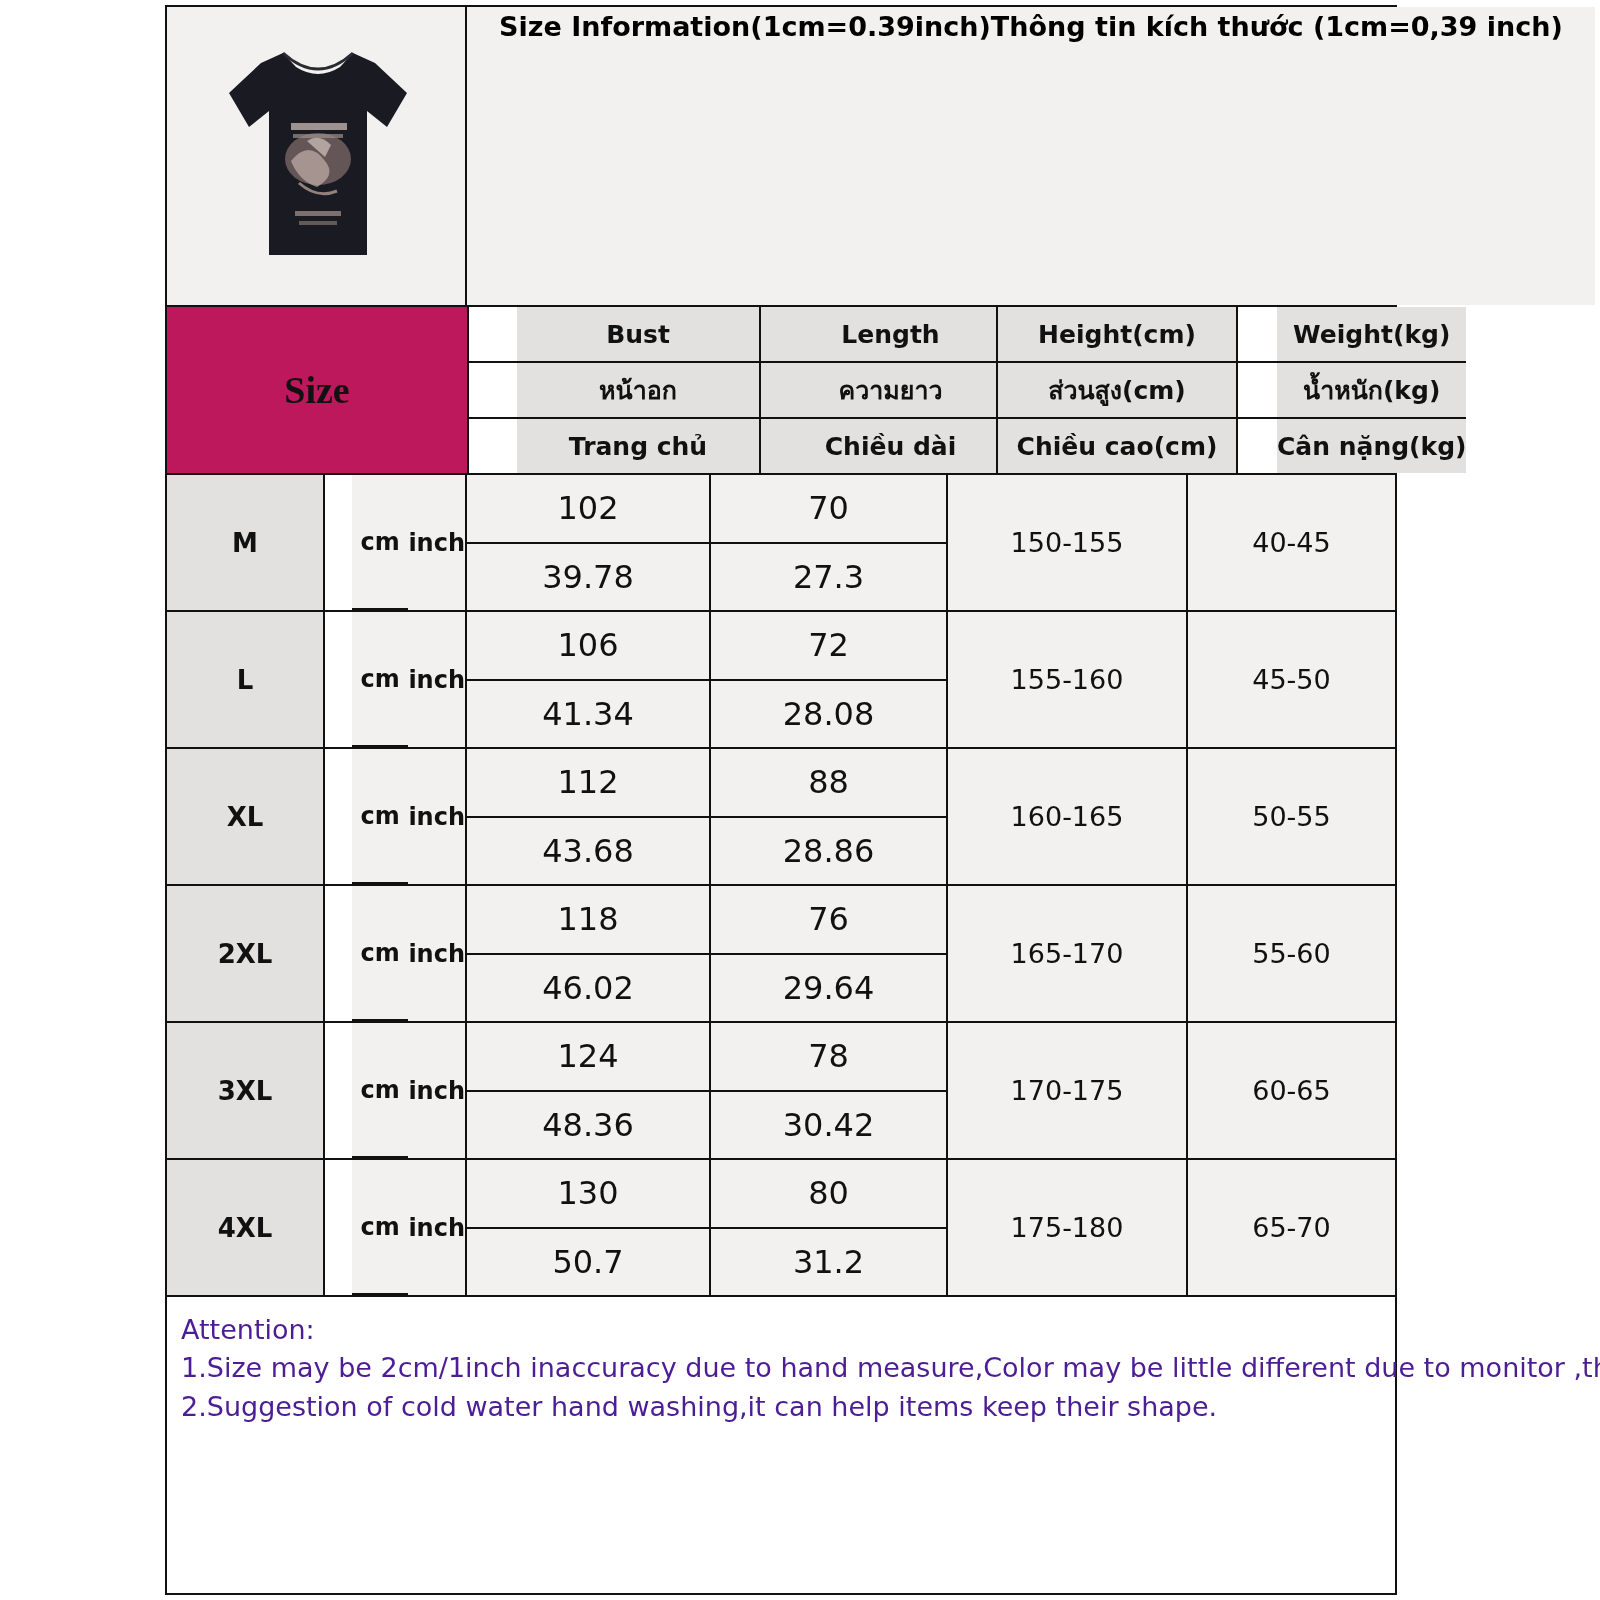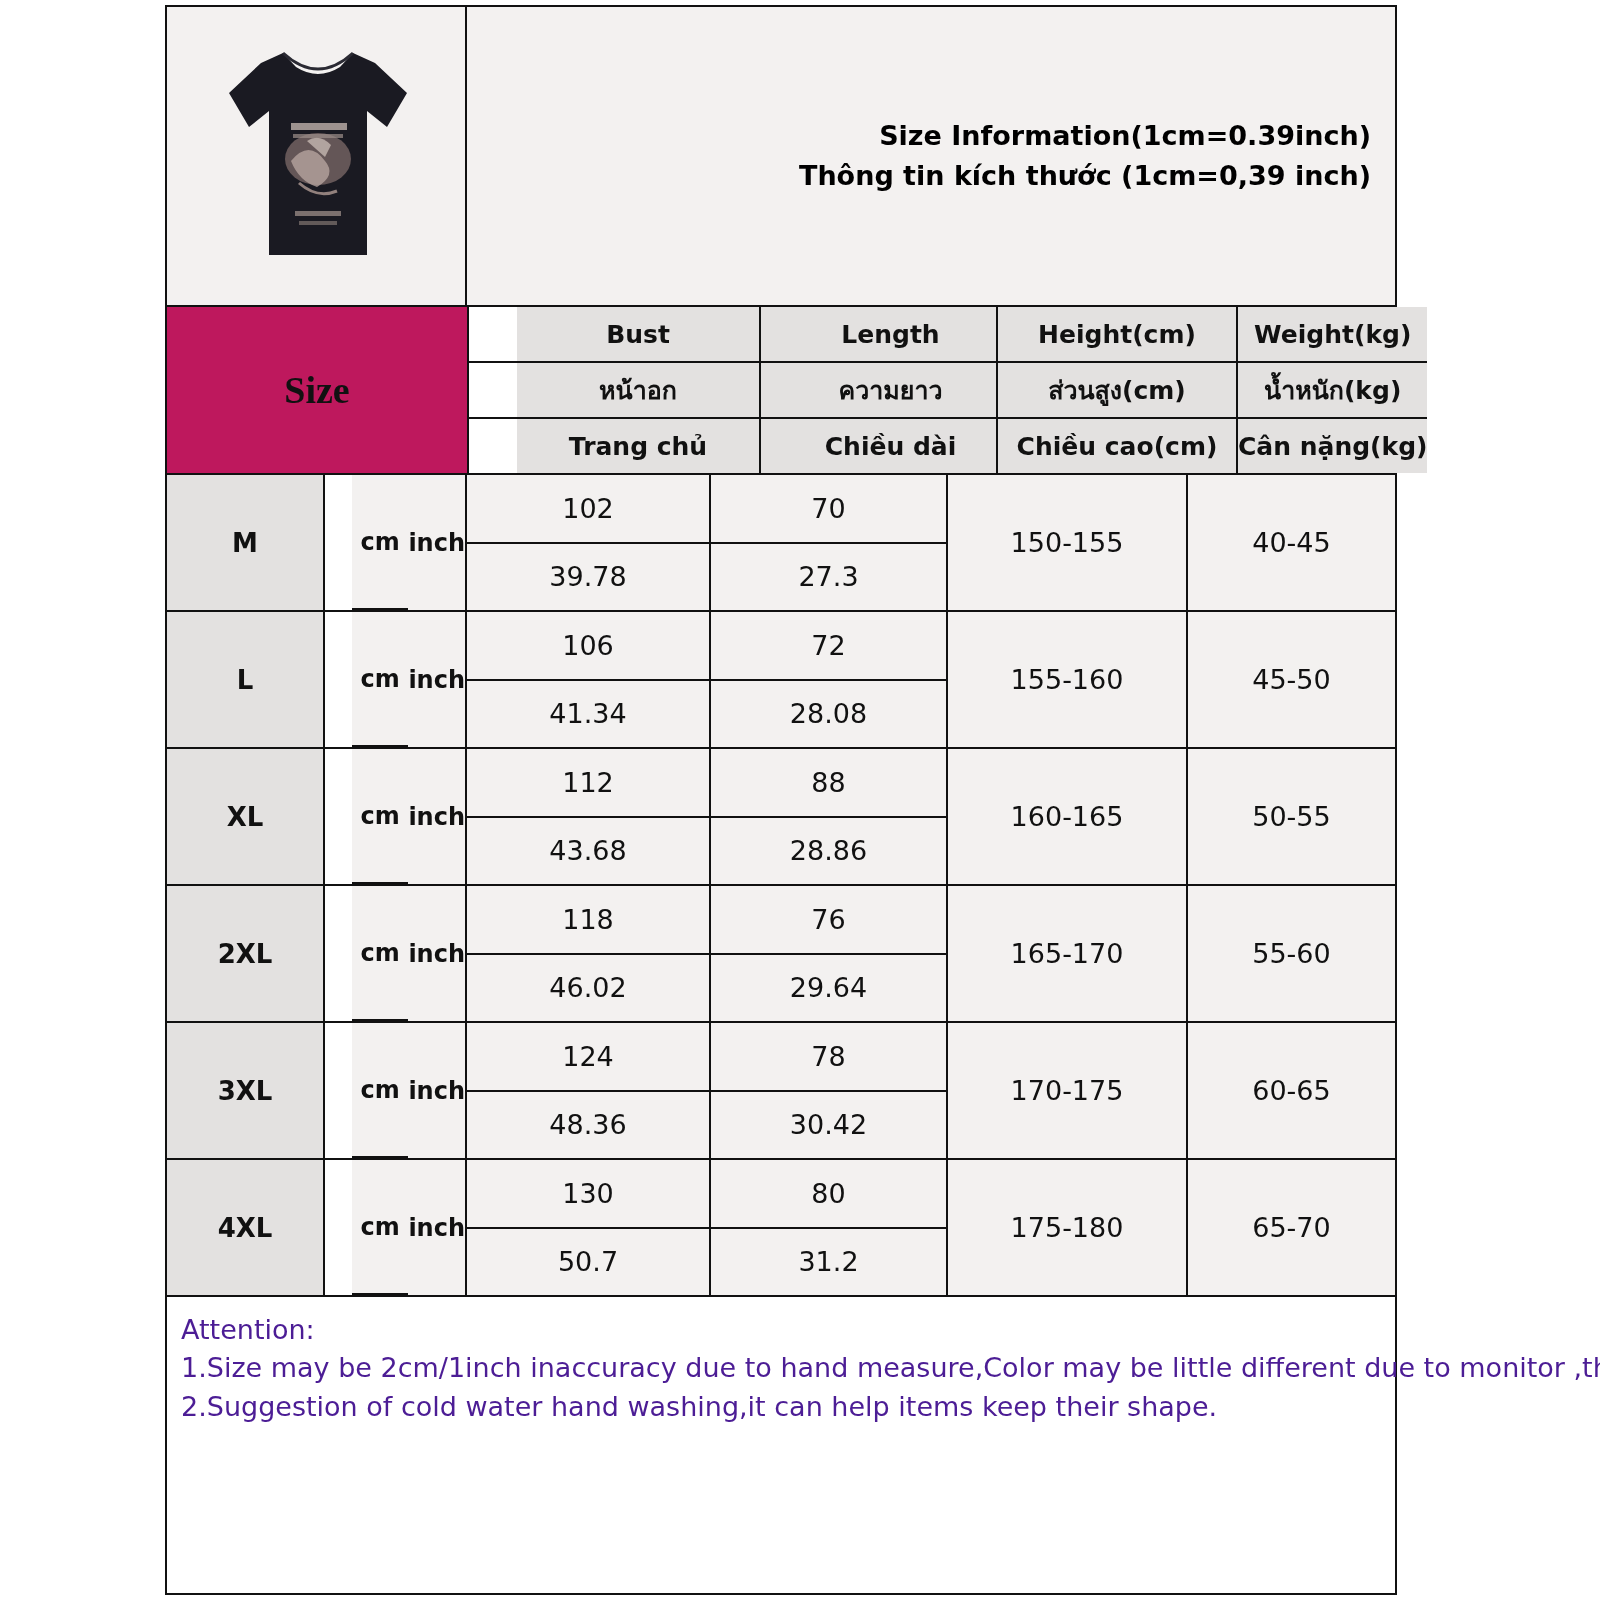--- a/index.html
+++ b/index.html
@@ -54,25 +54,25 @@
     left: 50%;
     top: 50%;
     transform: translate(-50%, -50%);
     width: 190px;
     height: 230px;
   }
   .header-title {
     flex: 1;
     background: #f3f1f0;
     display: flex;
-    flex-direction: column;
-    align-items: flex-end;
+    flex-direction: row;
+    align-items: flex-start;
     justify-content: center;
     text-align: center;
-    padding: 0 24px;
+    padding: 0 32px;
     box-sizing: border-box;
   }
   .header-title .line {
     font-weight: bold;
     font-size: 27px;
     line-height: 1.5;
     color: #000;
     white-space: nowrap;
   }
 
@@ -118,21 +118,21 @@
     font-weight: bold;
     font-size: 25px;
     text-align: center;
     white-space: nowrap;
     overflow: hidden;
   }
   .metric-row .mc:last-child { border-right: none; }
   .mc.c-bust   { flex: 0 0 244px; margin-left: 48px; }
   .mc.c-length { flex: 0 0 237px; padding-left: 24px; }
   .mc.c-height { flex: 0 0 240px; }
-  .mc.c-weight { flex: 1; }
+  .mc.c-weight { flex: 1; margin-left: 39px; }
 
   
   .body-rows { display: flex; flex-direction: column; }
   .size-row {
     display: flex;
     height: 137px;
     border-bottom: 2px solid #111;
     box-sizing: border-box;
   }
   .size-label {
@@ -174,21 +174,21 @@
     display: flex;
     flex-direction: column;
   }
   .vcol.c-bust   { flex: 0 0 244px; }
   .vcol.c-length { flex: 0 0 237px; }
   .vcell {
     flex: 1;
     display: flex;
     align-items: center;
     justify-content: center;
-    font-size: 27px;
+    font-size: 32px;
     background: #f3f1f0;
     border-bottom: 2px solid #111;
     box-sizing: border-box;
   }
   .vcell.bottom { border-bottom: none; }
   .span-cell {
     box-sizing: border-box;
     display: flex;
     align-items: center;
     justify-content: center;

